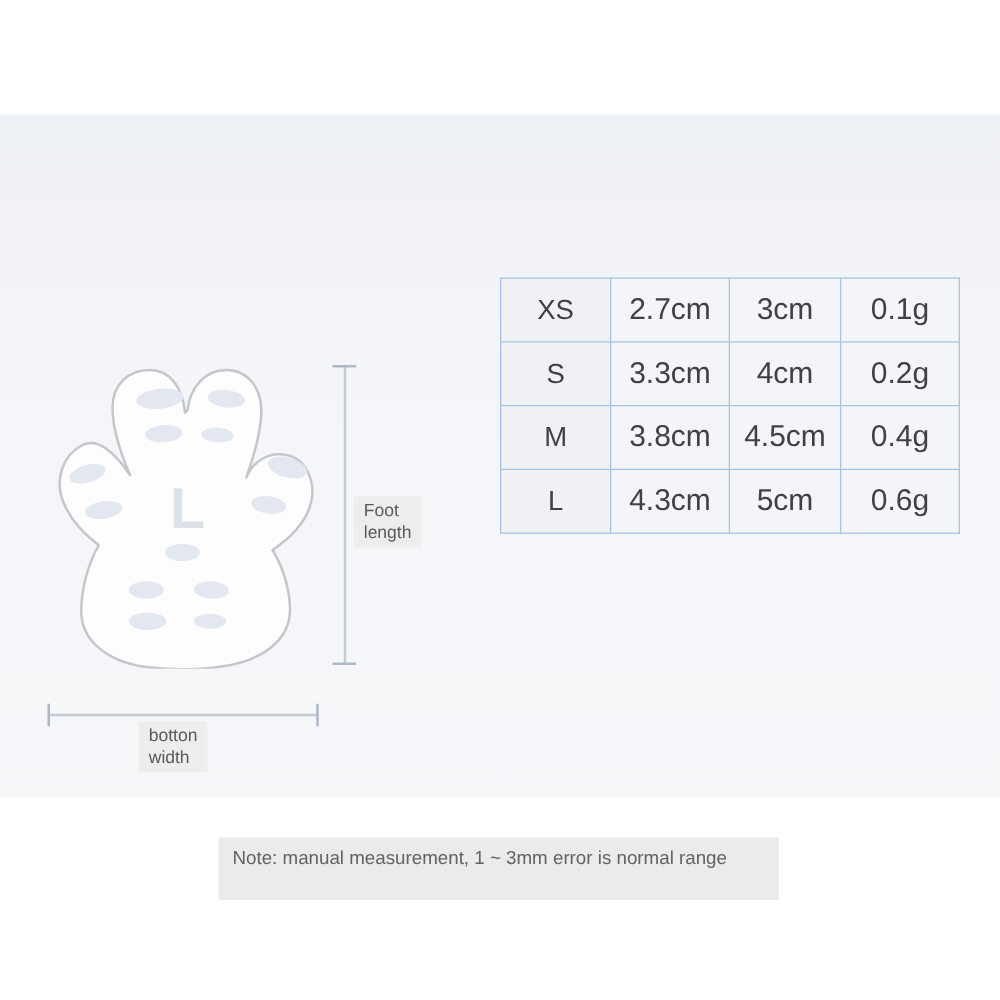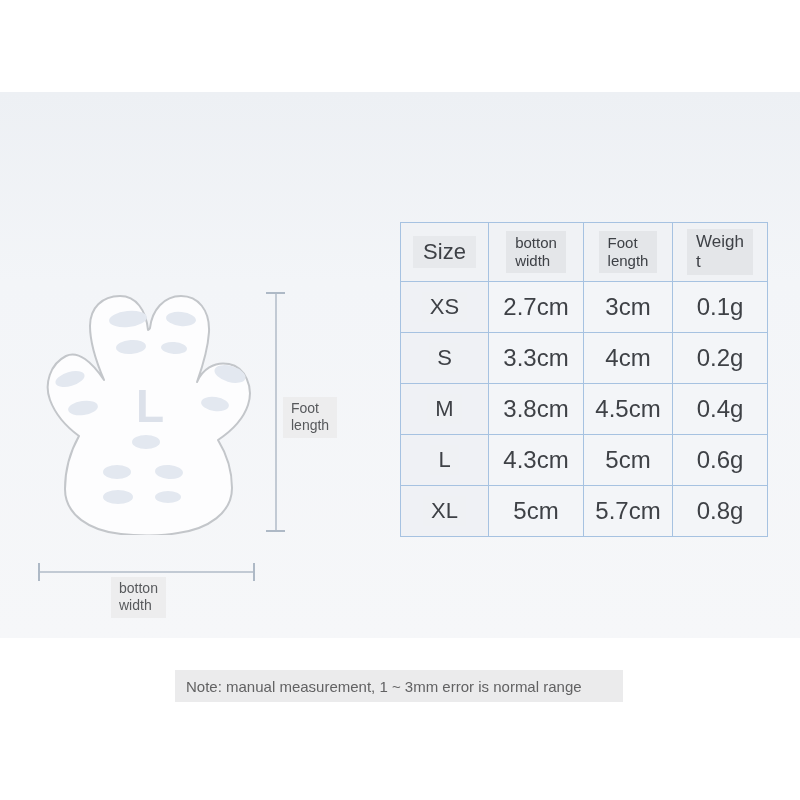--- a/index.html
+++ b/index.html
@@ -49,21 +49,21 @@
   .hdr-small {
     font-size: 15px; line-height: 18px; white-space: pre-line; text-align: left;
     background: #e4e6e9; padding: 3px 9px; display: inline-block; color: #3e4146;
   }
   .hdr-weight { font-size: 17px; line-height: 20px; }
   .cell-val { font-size: 24px; }
   .size-patch { font-size: 22px; background: rgba(240,241,243,0.7); padding: 2px 8px; display: inline-block; }
 
   
   .note-strip {
-    position: absolute; left: 175px; top: 578px; width: 448px; height: 32px;
+    position: absolute; left: 175px; top: 578px; width: 448px; height: 50px;
     background: #ebebec; color: #626263; font-size: 15px; line-height: 34px;
     padding-left: 11px; white-space: nowrap;
   }
 </style>
 </head>
 <body>
 
 <div class="stage">
   <div class="panel">
 
@@ -118,29 +118,20 @@
 width</div>
 
     <table class="size-table">
       <colgroup>
         <col style="width:88px">
           <col style="width:95px">
           <col style="width:89px">
           <col style="width:95px">
       </colgroup>
       <tbody>
-          <tr class="hdr">
-        <th><span class="hdr-size">Size</span></th>
-        <th><span class="hdr-small">botton
-width</span></th>
-        <th><span class="hdr-small">Foot
-length</span></th>
-        <th><span class="hdr-small hdr-weight">Weigh
-t</span></th>
-      </tr>
       <tr class="data-row">
         <td class="col-size"><span class="size-patch">XS</span></td>
         <td><span class="cell-val">2.7cm</span></td>
         <td><span class="cell-val">3cm</span></td>
         <td><span class="cell-val">0.1g</span></td>
       </tr>
       <tr class="data-row">
         <td class="col-size"><span class="size-patch">S</span></td>
         <td><span class="cell-val">3.3cm</span></td>
         <td><span class="cell-val">4cm</span></td>
@@ -151,25 +142,19 @@
         <td><span class="cell-val">3.8cm</span></td>
         <td><span class="cell-val">4.5cm</span></td>
         <td><span class="cell-val">0.4g</span></td>
       </tr>
       <tr class="data-row">
         <td class="col-size"><span class="size-patch">L</span></td>
         <td><span class="cell-val">4.3cm</span></td>
         <td><span class="cell-val">5cm</span></td>
         <td><span class="cell-val">0.6g</span></td>
       </tr>
-      <tr class="data-row">
-        <td class="col-size"><span class="size-patch">XL</span></td>
-        <td><span class="cell-val">5cm</span></td>
-        <td><span class="cell-val">5.7cm</span></td>
-        <td><span class="cell-val">0.8g</span></td>
-      </tr>
     </tbody>
       </table>
 
     <div class="note-strip">Note: manual measurement, 1 ~ 3mm error is normal range</div>
 
   </div>
 </div>
 
 </body></html>

